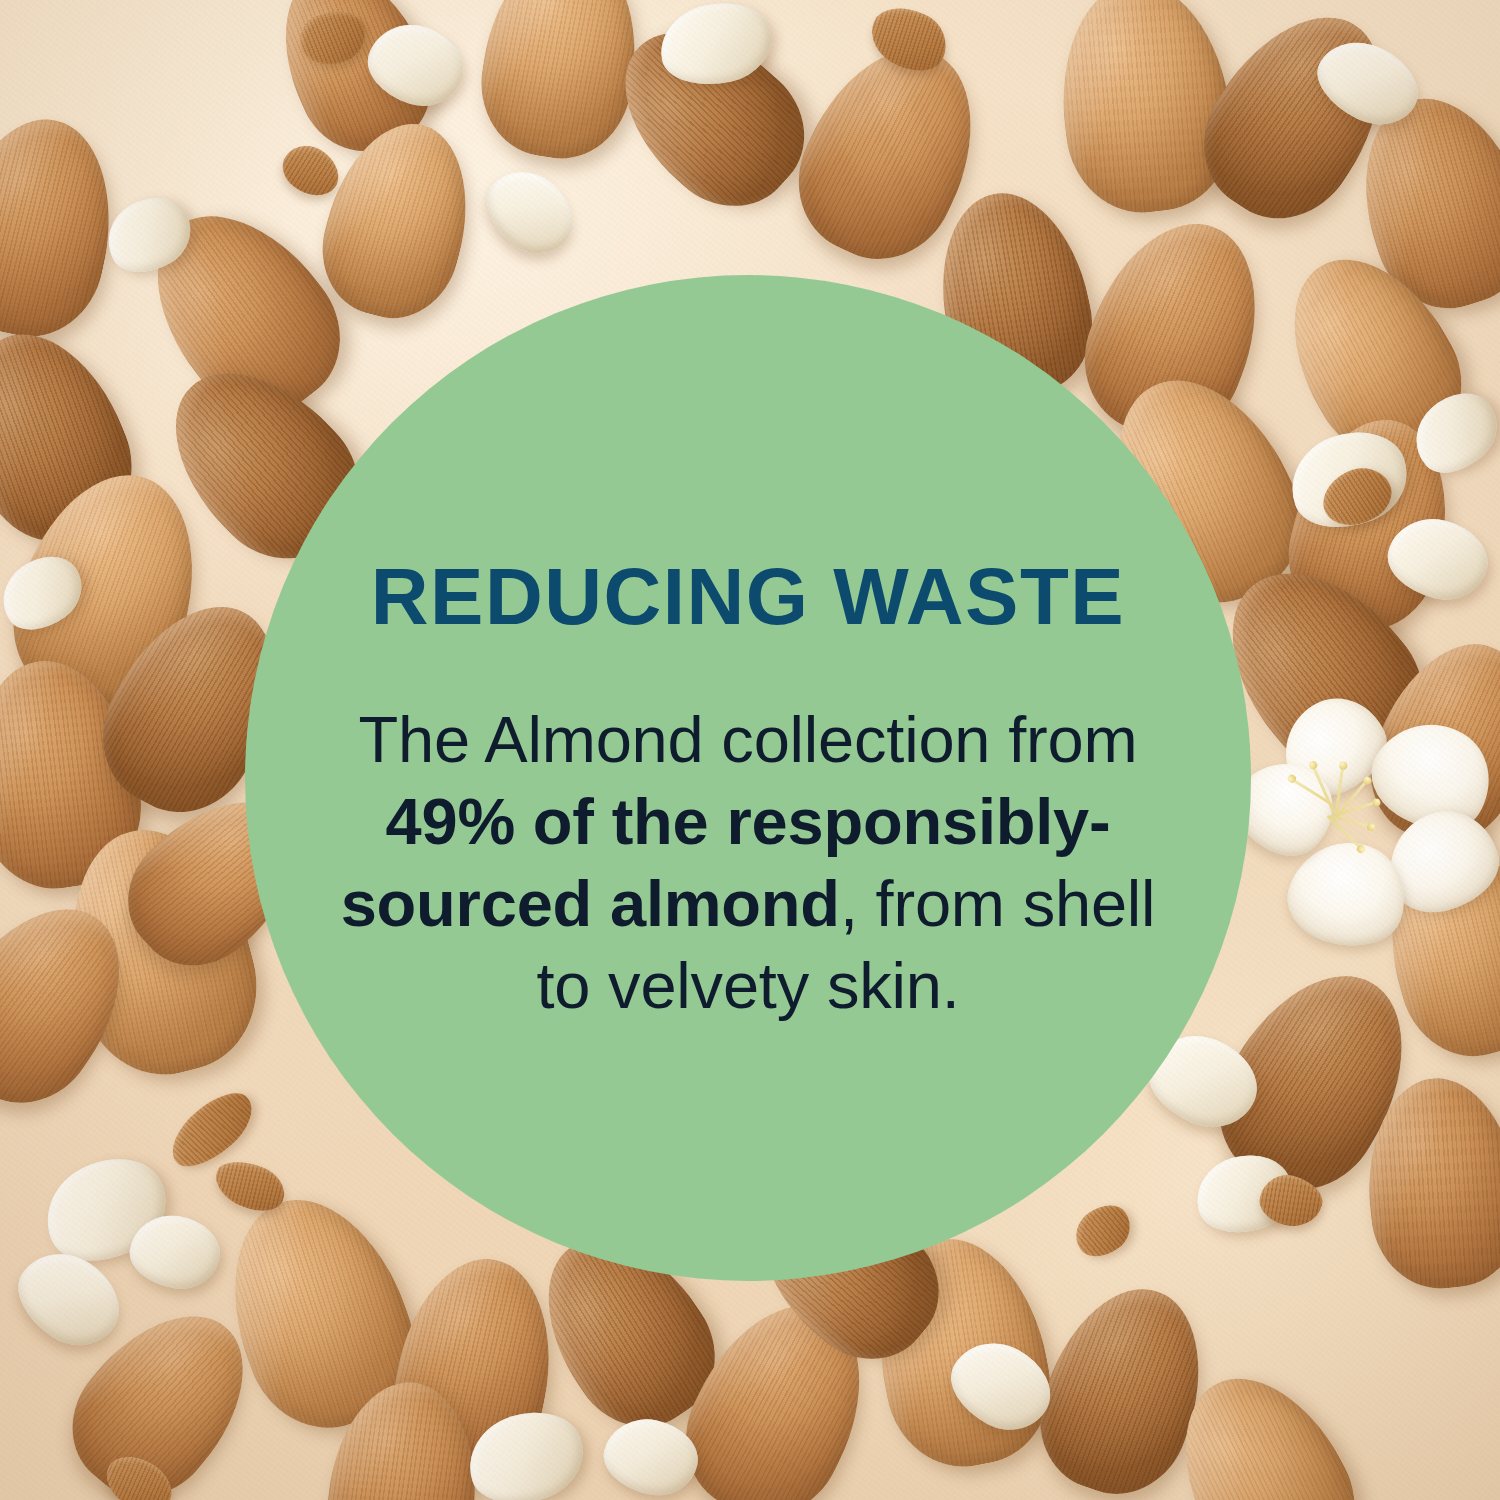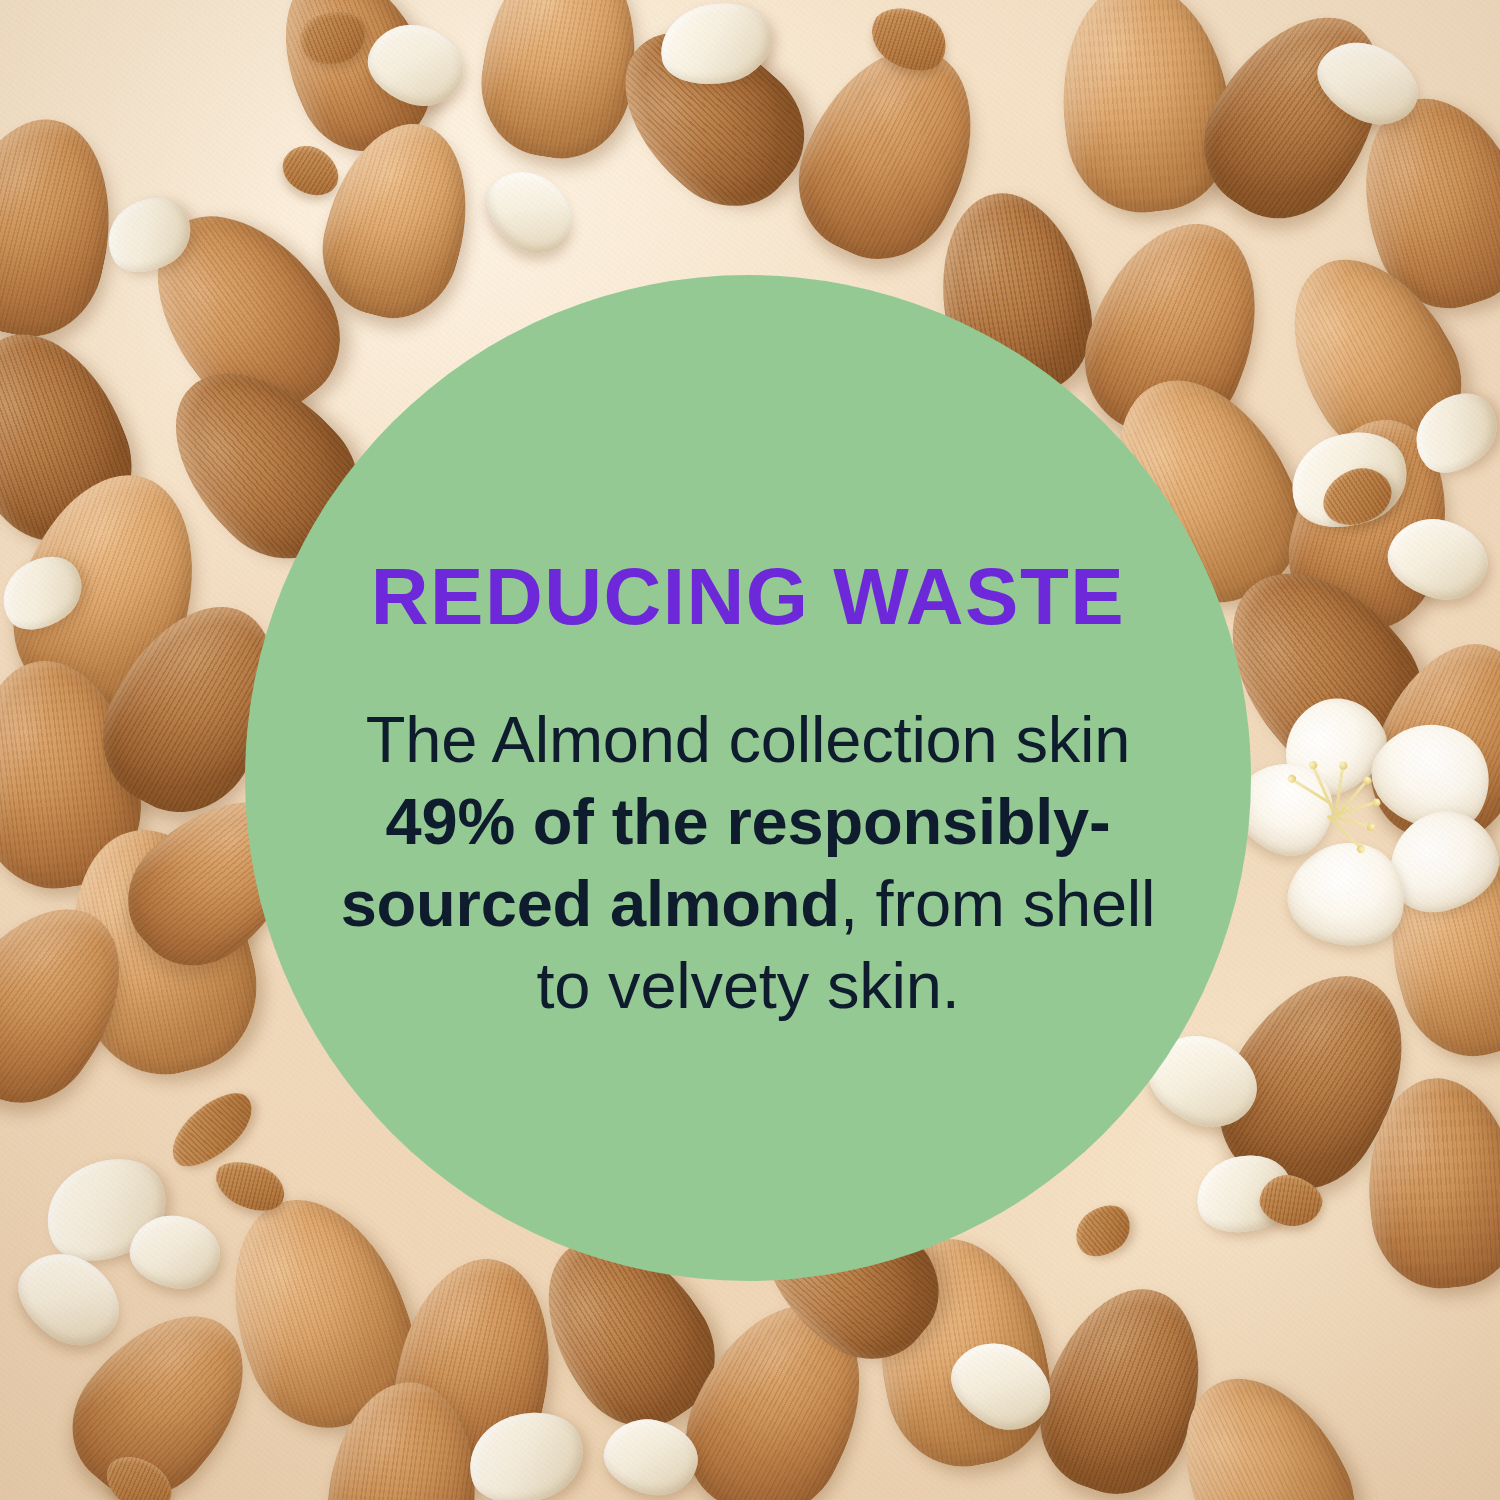--- a/index.html
+++ b/index.html
@@ -257,17 +257,17 @@
       <div class="stamen" style="left:86px; top:72px;  height:44px; transform:rotate(72deg);"></div>
       <div class="stamen" style="left:82px; top:74px;  height:42px; transform:rotate(104deg);"></div>
       <div class="stamen" style="left:80px; top:70px;  height:46px; transform:rotate(134deg);"></div>
     </div>
 
     <div id="grain"></div>
     <div id="vignette"></div>
   </div>
 
   <div id="panel" style="background: rgb(149, 201, 147); left: 245px; top: 275px; width: 1006px; height: 1006px;">
-    <h1 id="panel-heading" style="color: #6d28d9;">REDUCING WASTE</h1>
-    <p id="panel-body" style="color: rgb(15, 28, 46);"><span>The Almond collection skin </span><b>49% of the responsibly-sourced almond</b><span>, from shell to velvety skin.</span></p>
+    <h1 id="panel-heading" style="color: #0c4a6e;">REDUCING WASTE</h1>
+    <p id="panel-body" style="color: rgb(15, 28, 46);"><span>The Almond collection from </span><b>49% of the responsibly-sourced almond</b><span>, from shell to velvety skin.</span></p>
   </div>
 
 </div>
 
 </body></html>

